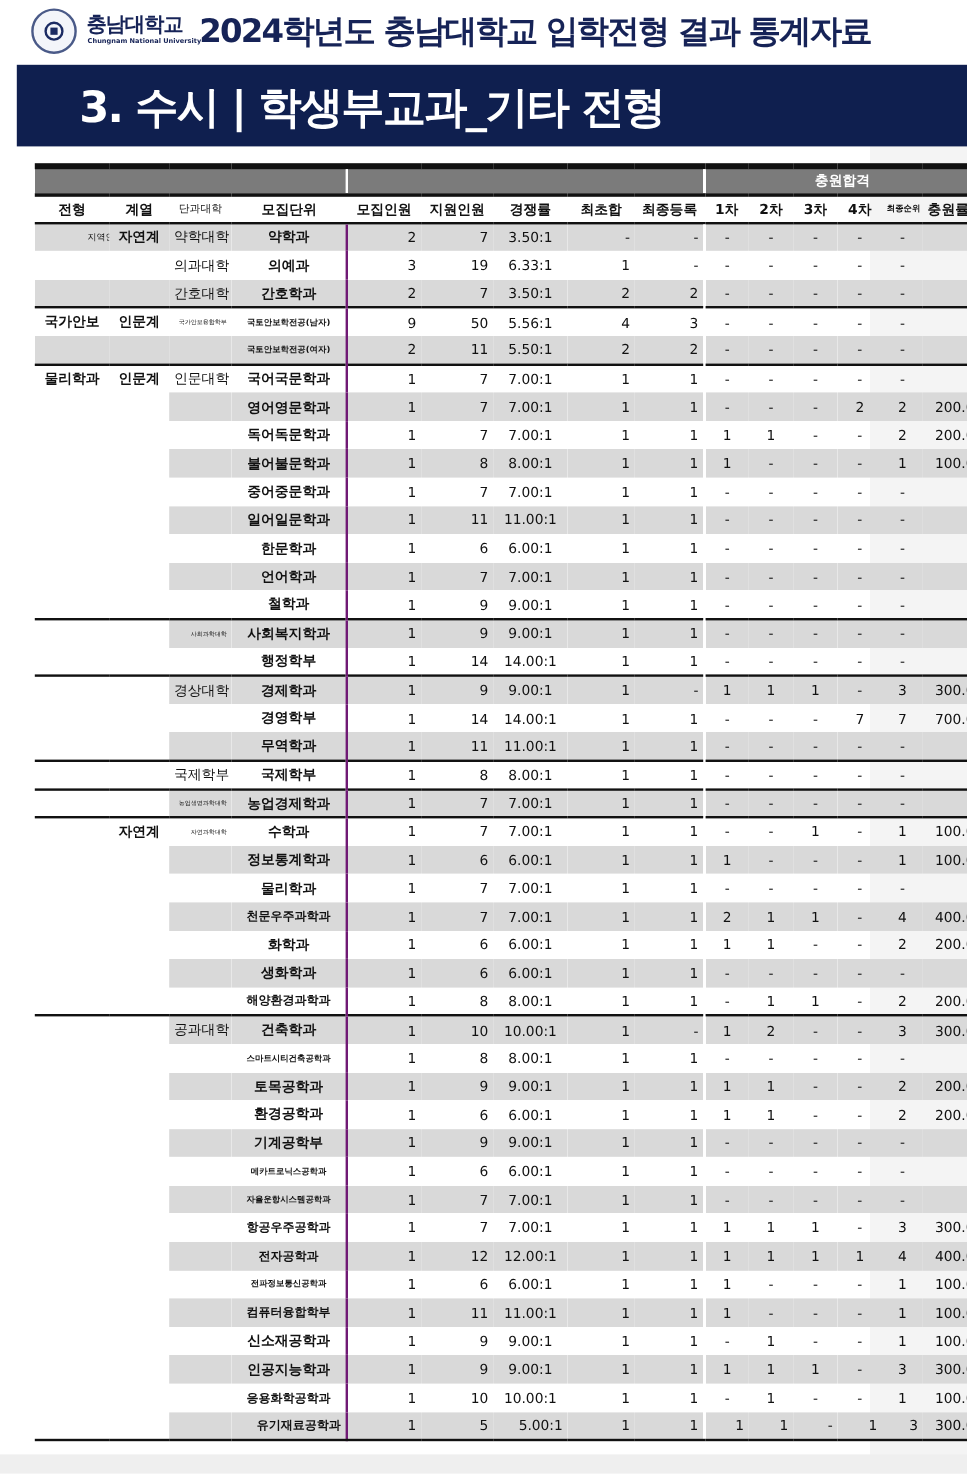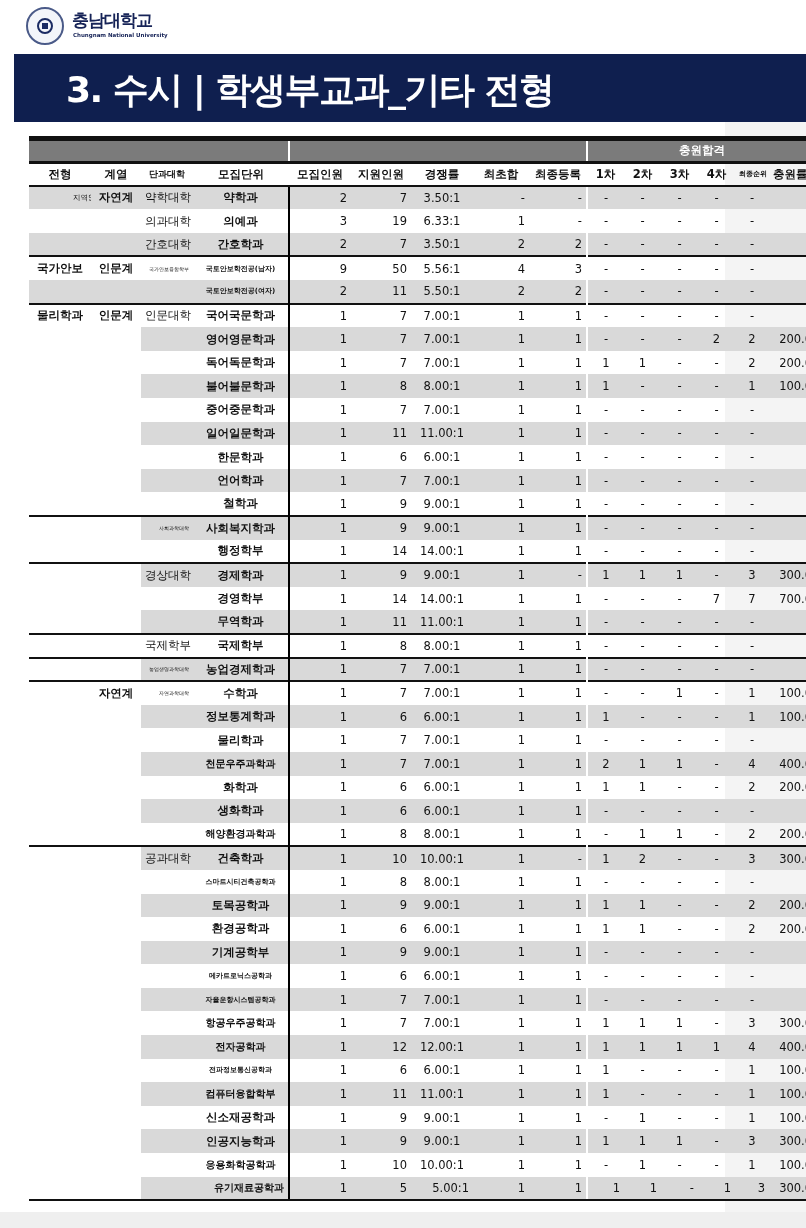--- a/index.html
+++ b/index.html
@@ -14,50 +14,51 @@
   .logo-sub { position: absolute; left: 73px; top: 32px; font-size: 5.5px; font-weight: bold; color: #162357; }
   .main-title { position: absolute; left: 166px; top: 8px; font-size: 27px; font-weight: bold; color: #162357; letter-spacing: -1.5px; white-space: nowrap; }
   .banner { position: absolute; left: 14px; top: 54px; width: 792px; height: 68px; background: #0f1f4f; }
   .banner-text { position: absolute; left: 52px; top: 12px; font-size: 36px; font-weight: bold; color: #fff; letter-spacing: -1.5px; white-space: nowrap; }
 
   table.grid { position: absolute; left: 29px; top: 136px; width: 767px; border-collapse: collapse; table-layout: fixed; }
   table.grid td, table.grid th { height: 23.6px; font-size: 11.5px; padding: 0 4px; white-space: nowrap; overflow: hidden; }
   .topband td { height: 24px; background: #7b7b7b; border-top: 5px solid #111; color: #fff; font-weight: bold; text-align: center; font-size: 12px; }
   .topband td.split { border-left: 2px solid #fff; }
   .hdr th { font-weight: bold; font-size: 12.5px; border-top: 3px solid #111; border-bottom: 2px solid #111; text-align: center; height: 25px; }
-  .hdr th.small { font-size: 9px; font-weight: bold; }
+  .hdr th.small { font-size: 9px; font-weight: normal; }
   .hdr th.tiny { font-size: 7px; }
   tr.shade td { background: #d9d9d9; }
   tr.sep td { border-top: 2px solid #111; }
   tr.last td { border-bottom: 2px solid #111; text-align: right; }
   td.num { text-align: right; padding-right: 12px; }
   td.c { text-align: center; }
   td.r { text-align: right; padding-right: 4px; }
   td.b-left { border-left: 2px solid #fff; }
   td.type { font-size: 11.5px; font-weight: bold; text-align: center; }
   td.type.small { font-size: 7.5px; font-weight: normal; padding-left: 44px; }
   td.track { font-size: 12.5px; font-weight: bold; text-align: center; margin-top: 22px; }
   td.college { font-size: 8.5px; text-align: right; padding-right: 6px; }
   td.college.tiny { font-size: 5px; }
-  td.dept { font-size: 12.5px; font-weight: bold; text-align: center; border-right: 2px solid #000000; }
+  td.dept { font-size: 12.5px; font-weight: bold; text-align: center; border-right: 2px solid #701a75; }
   td.dept.sm { font-size: 10px; }
   td.dept.xs { font-size: 7px; }
   td.noshade { background: #fff !important; }
   .footer-fade { position: absolute; left: 0; top: 1212px; width: 806px; height: 16px; background: #efefef; }
 </style>
 </head>
 <body>
 
 <div class="page">
   <div class="topbar">
     <div class="logo">
         <div class="logo-inner"></div>
       </div>
     <div class="logo-name">충남대학교</div>
     <div class="logo-sub">Chungnam National University</div>
+    <div class="main-title">2024학년도 충남대학교 입학전형 결과 통계자료</div>
   </div>
   <div class="banner">
     <div class="banner-text">3. 수시 | 학생부교과_기타 전형</div>
   </div>
 
   <table class="grid">
     <colgroup>
       <col style="width:62px">
         <col style="width:50px">
         <col style="width:52px">

